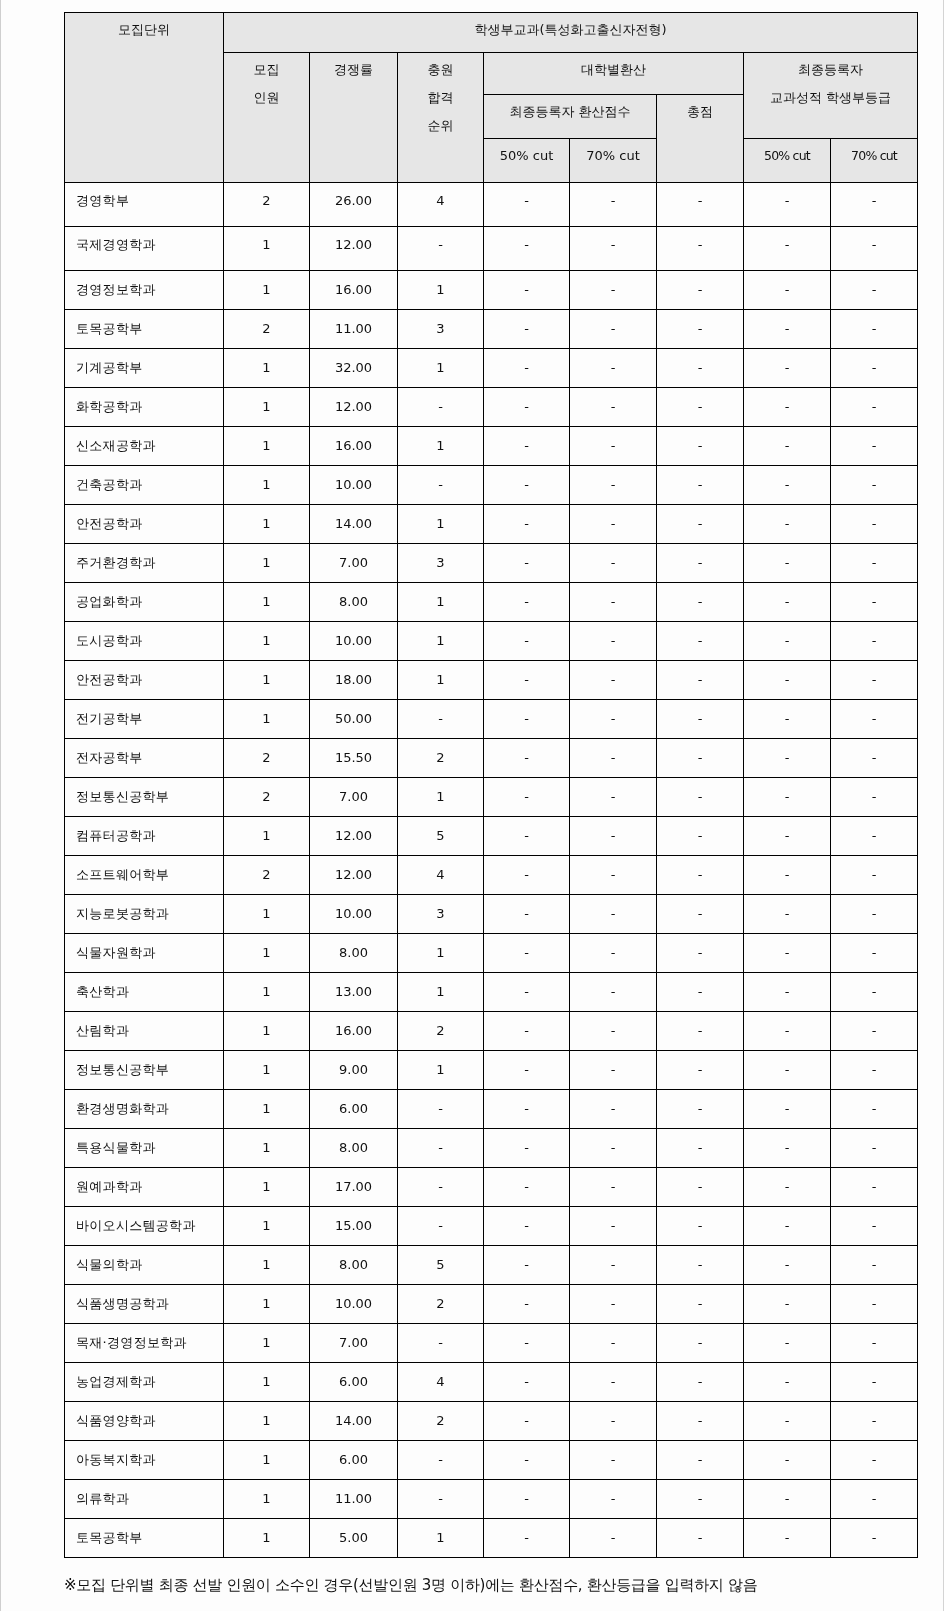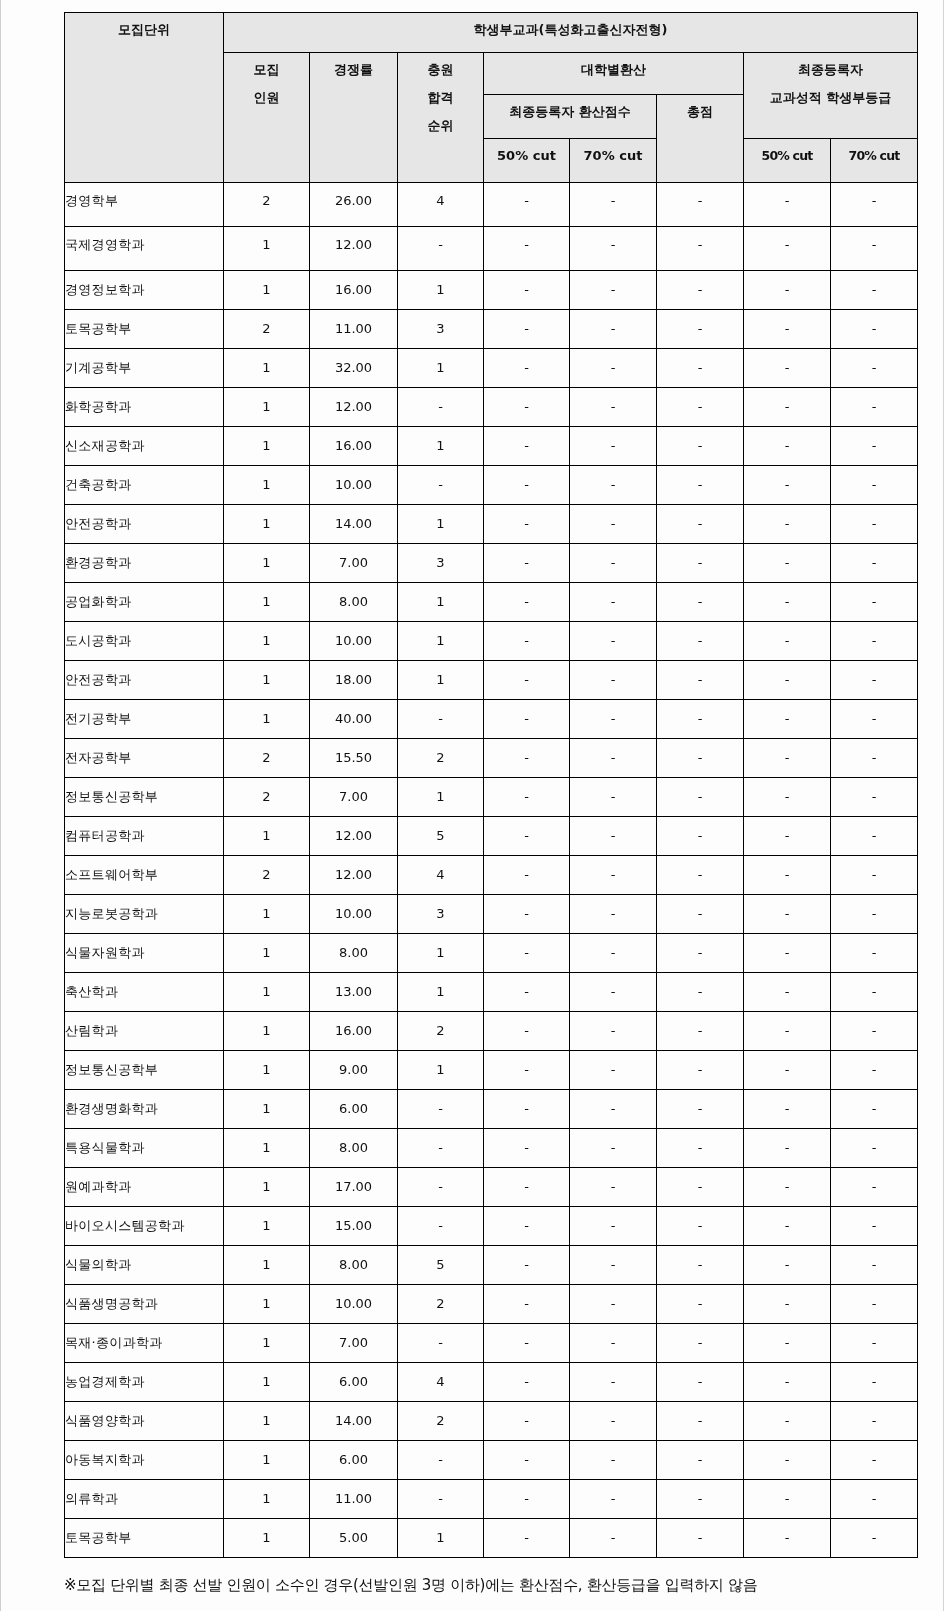--- a/index.html
+++ b/index.html
@@ -35,21 +35,21 @@
     table-layout: fixed;
     width: 854px;
     font-size: 13px;
   }
   table.admit th, table.admit td {
     border: 1.5px solid #000;
     padding: 0;
   }
   table.admit th {
     background: #e6e6e6;
-    font-weight: bold;
+    font-weight: normal;
     text-align: center;
     vertical-align: top;
     line-height: 28px;
     padding-top: 3px;
   }
   tr.hr1 th { height: 36px; }
   tr.hr2 th { height: 38px; }
   tr.hr3 th { height: 40px; }
   th.cut { font-size: 13px; padding-top: 6px; margin-top: 28px; }
   th.cut-narrow { letter-spacing: -0.8px; font-size: 12.5px; }
@@ -57,20 +57,21 @@
     background: #fdfdfd;
     text-align: center;
     vertical-align: top;
     height: 38px;
     line-height: 38px;
     font-size: 13px;
   }
   table.admit tr.tall td { height: 43px; line-height: 36px; }
   table.admit td.dept {
     text-align: left;
+    padding-left: 11px;
     letter-spacing: 0.3px;
   }
   .footnote {
     position: absolute;
     left: 64px;
     top: 1575px;
     font-size: 15px;
     line-height: 20px;
     color: #111;
     letter-spacing: -0.3px;
@@ -230,21 +231,21 @@
     <td>14.00</td>
     <td>1</td>
     <td>-</td>
     <td>-</td>
     <td>-</td>
     <td>-</td>
     <td>-</td>
   </tr>
 
   <tr>
-    <td class="dept">환경공학과</td>
+    <td class="dept">주거환경학과</td>
     <td>1</td>
     <td>7.00</td>
     <td>3</td>
     <td>-</td>
     <td>-</td>
     <td>-</td>
     <td>-</td>
     <td>-</td>
   </tr>
 
@@ -280,21 +281,21 @@
     <td>-</td>
     <td>-</td>
     <td>-</td>
     <td>-</td>
     <td>-</td>
   </tr>
 
   <tr>
     <td class="dept">전기공학부</td>
     <td>1</td>
-    <td>40.00</td>
+    <td>50.00</td>
     <td>-</td>
     <td>-</td>
     <td>-</td>
     <td>-</td>
     <td>-</td>
     <td>-</td>
   </tr>
 
   <tr>
     <td class="dept">전자공학부</td>
@@ -470,21 +471,21 @@
     <td>10.00</td>
     <td>2</td>
     <td>-</td>
     <td>-</td>
     <td>-</td>
     <td>-</td>
     <td>-</td>
   </tr>
 
   <tr>
-    <td class="dept">목재·종이과학과</td>
+    <td class="dept">목재·경영정보학과</td>
     <td>1</td>
     <td>7.00</td>
     <td>-</td>
     <td>-</td>
     <td>-</td>
     <td>-</td>
     <td>-</td>
     <td>-</td>
   </tr>
 

